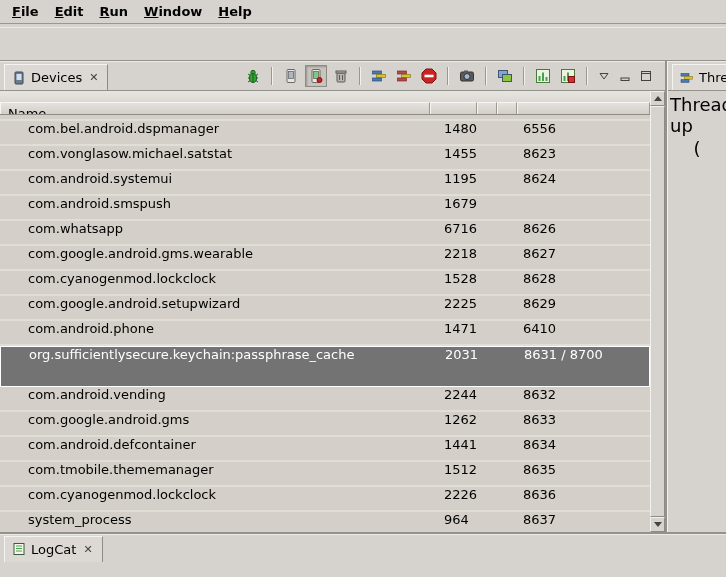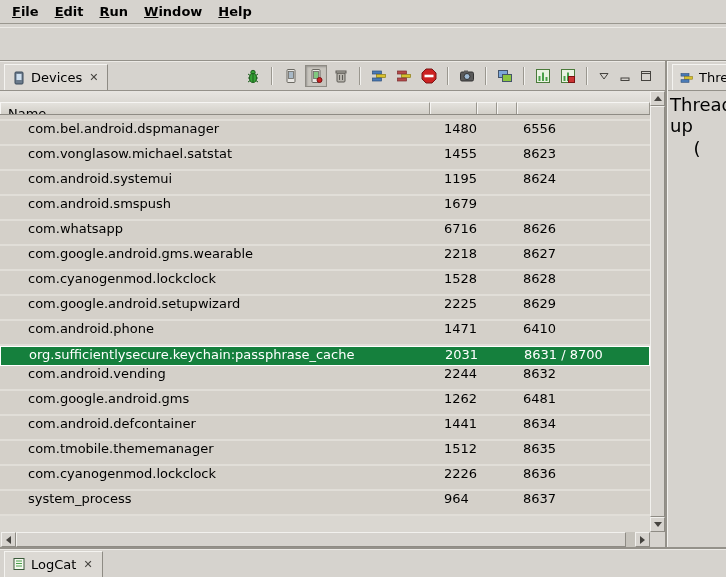--- a/index.html
+++ b/index.html
@@ -97,23 +97,23 @@
   .trow {
     display:flex; height:25px;
     background:#d4d0c9; border-bottom:2px solid #e1ded8;
     white-space:nowrap; cursor:default;
   }
   .cell { overflow:hidden; white-space:nowrap; }
   .cell.col-name { padding-left:28px; }
   .cell.col-pid  { padding-left:14px; }
   .cell.col-port { padding-left:6px; }
   .trow.selected {
-    background:#15803d; color:#fff;
+    background:#737373; color:#fff;
     border:1px solid #ffffff; border-bottom:1px solid #ffffff;
-    height:20px;
+    height:41px;
   }
 
   
   .vscroll { position:absolute; top:30px; right:0; bottom:16px; width:15px; background:#c6c3bc; }
   .hscroll { position:absolute; left:1px; right:15px; bottom:1px; height:15px; background:#c6c3bc; }
   .sbtn {
     position:absolute; width:15px; height:15px; background:#d6d3ce;
     border:1px solid; border-color:#f2f1ee #8e8b84 #8e8b84 #f2f1ee;
     display:flex; align-items:center; justify-content:center;
   }
@@ -134,21 +134,21 @@
   .tri-left  { width:0; height:0; border-top:4px solid transparent; border-bottom:4px solid transparent; border-right:5px solid #45433f; }
   .tri-right { width:0; height:0; border-top:4px solid transparent; border-bottom:4px solid transparent; border-left:5px solid #45433f; }
   .scroll-corner { position:absolute; right:0; bottom:1px; width:15px; height:15px; background:#d6d3ce; }
 
   
   .threads-body { position:absolute; top:30px; left:0; right:0; bottom:0; padding:3px 2px; font-size:18px; }
   .threads-line2 { text-align:center; margin-top:2px; }
 
   
   .bottom-bar {
-    position:absolute; left:0; right:0; bottom:1px; height:29px;
+    position:absolute; left:0; right:0; bottom:16px; height:29px;
     background:#d6d3ce; border-top:2px solid #94918a;
     box-shadow: inset 0 1px 0 #eceae6;
     display:flex; align-items:center;
   }
   .bottom-bar .view-tab { margin-top:2px; }
 
   svg { display:block; }
 </style>
 </head>
 <body>
@@ -376,21 +376,21 @@
               <div class="cell col-pid">22440</div>
               <div class="cell col-s1"></div>
               <div class="cell col-s2"></div>
               <div class="cell col-port">8632</div>
             </div>
             <div class="trow">
               <div class="cell col-name">com.google.android.gms</div>
               <div class="cell col-pid">12623</div>
               <div class="cell col-s1"></div>
               <div class="cell col-s2"></div>
-              <div class="cell col-port">6481</div>
+              <div class="cell col-port">8633</div>
             </div>
             <div class="trow">
               <div class="cell col-name">com.android.defcontainer</div>
               <div class="cell col-pid">14411</div>
               <div class="cell col-s1"></div>
               <div class="cell col-s2"></div>
               <div class="cell col-port">8634</div>
             </div>
             <div class="trow">
               <div class="cell col-name">com.tmobile.thememanager</div>

